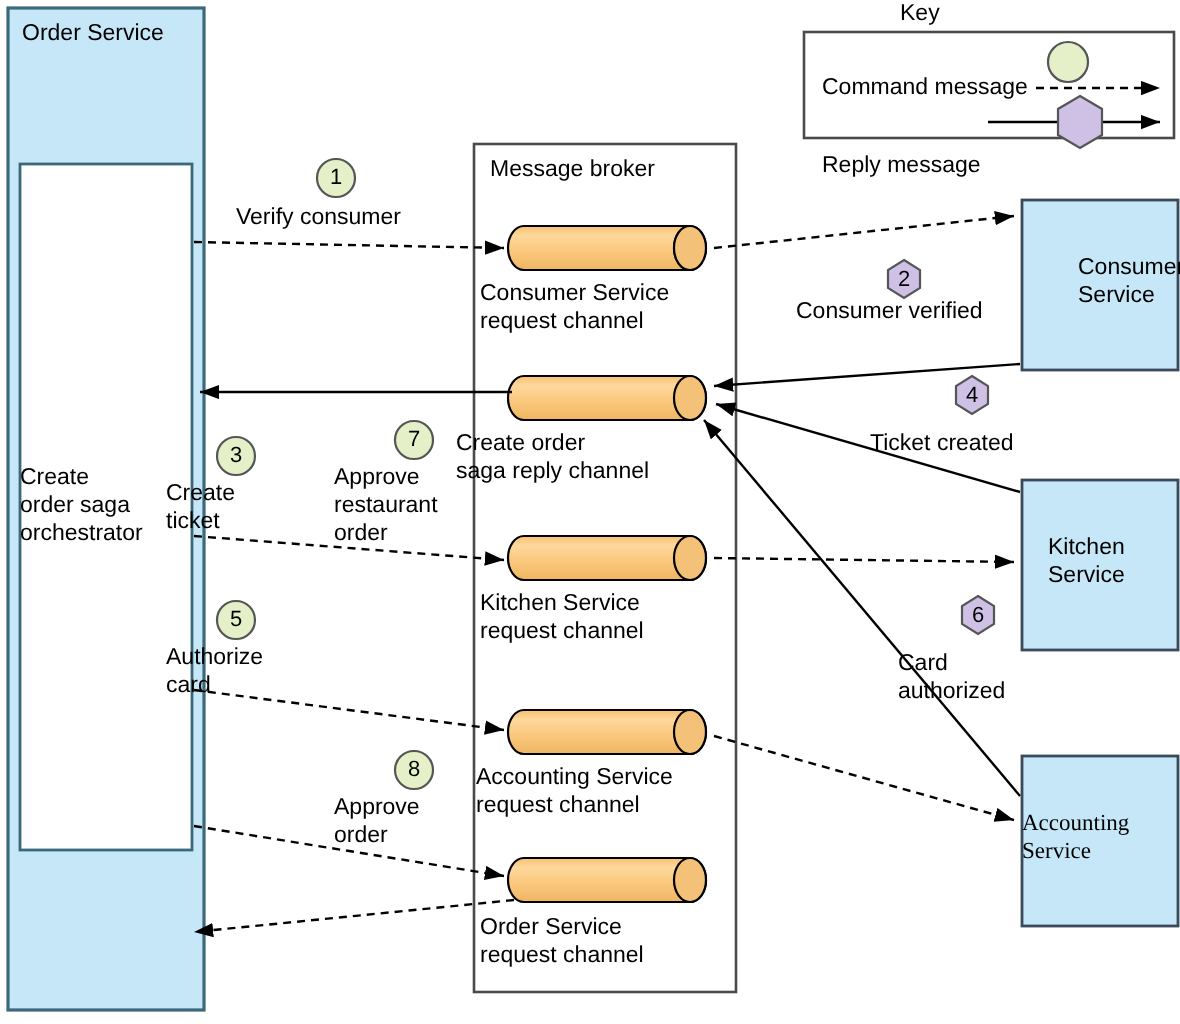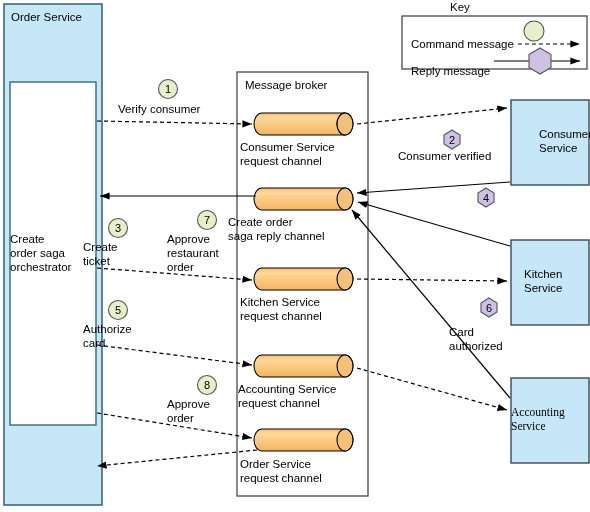--- a/index.html
+++ b/index.html
@@ -165,33 +165,34 @@
 
   <div class="lbl" style="left:511px; top:127px; width:78px;margin-left:28px;">Consumer
 Service</div>
   <div class="lbl" style="left:524px; top:267px; width:78px;">Kitchen
 Service</div>
   <div class="lbl" style="left:511px; top:405px; width:78px;font-family:Liberation Serif, serif;">Accounting
 Service</div>
 
   <div class="lbl" style="left:450px; top:0px; width:90px;">Key</div>
   <div class="lbl left" style="left:411px; top:37px; width:120px;">Command message</div>
-  <div class="lbl left" style="left:411px; top:64px; width:110px;">Reply message</div>
+  <div class="lbl left" style="left:411px; top:76px; width:110px;">Reply message</div>
 
   <div class="badge-num" style="left:159px; top:80px;">1</div>
   <div class="lbl" style="left:118px; top:102px; width:100px;">Verify consumer</div>
 
   <div class="badge-num" style="left:443px; top:131px;">2</div>
   <div class="lbl" style="left:398px; top:149px; width:110px;">Consumer verified</div>
 
   <div class="badge-num" style="left:109px; top:219px;">3</div>
   <div class="lbl" style="left:83px; top:240px; width:70px;">Create
 ticket</div>
 
   <div class="badge-num" style="left:477px; top:189px;">4</div>
+  <div class="lbl" style="left:435px; top:215px; width:100px;">Ticket created</div>
 
   <div class="badge-num" style="left:109px; top:301px;">5</div>
   <div class="lbl" style="left:83px; top:322px; width:70px;">Authorize
 card</div>
 
   <div class="badge-num" style="left:480px; top:299px;">6</div>
   <div class="lbl" style="left:449px; top:325px; width:80px;">Card
 authorized</div>
 
   <div class="badge-num" style="left:198px; top:211px;">7</div>

